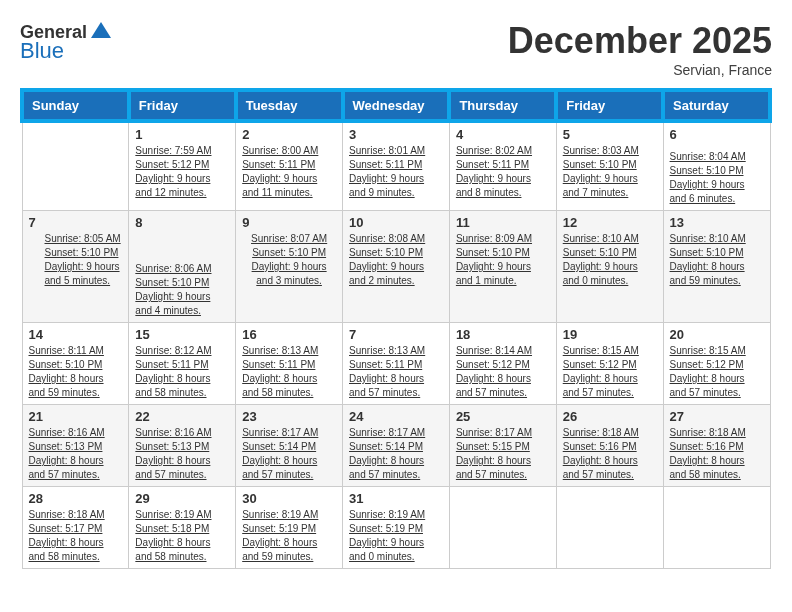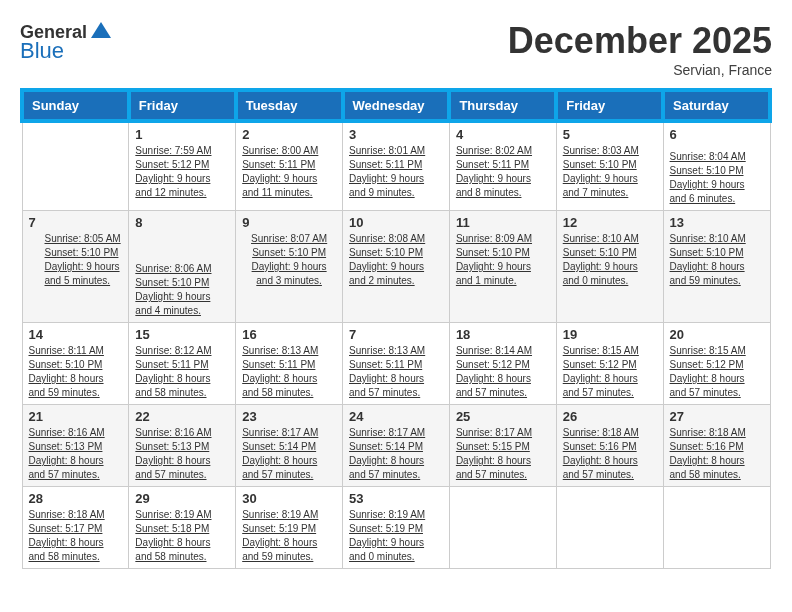--- a/index.html
+++ b/index.html
@@ -348,21 +348,21 @@
 and 58 minutes.</div>
         </td>
         <td>
           <span class="day-number">30</span>
           <div class="day-info" style="white-space: pre-line;">Sunrise: 8:19 AM
 Sunset: 5:19 PM
 Daylight: 8 hours
 and 59 minutes.</div>
         </td>
         <td>
-          <span class="day-number">53</span>
+          <span class="day-number">31</span>
           <div class="day-info" style="white-space: pre-line;">Sunrise: 8:19 AM
 Sunset: 5:19 PM
 Daylight: 9 hours
 and 0 minutes.</div>
         </td>
         <td class="empty-cell"></td>
         <td class="empty-cell"></td>
         <td class="empty-cell"></td>
       </tr>
     </tbody>

